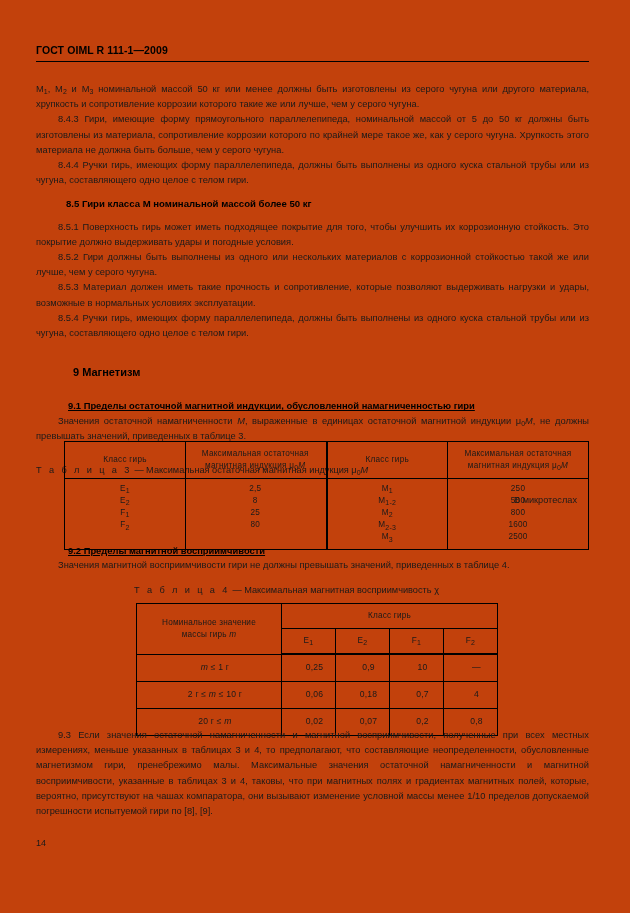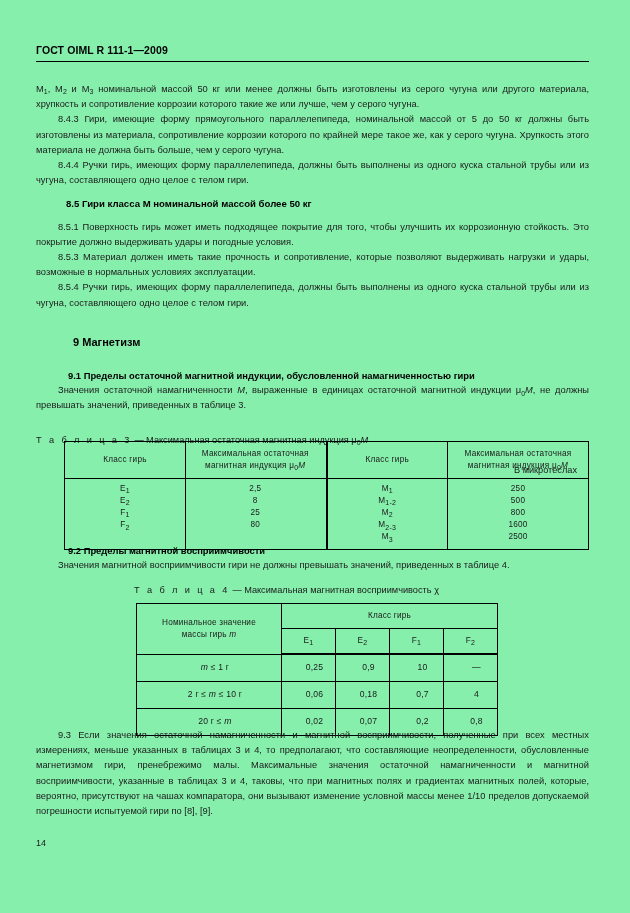--- a/index.html
+++ b/index.html
@@ -12,21 +12,21 @@
     height: 913px;
     font-family: "Liberation Sans", sans-serif;
     color: #1a1a1a;
     position: relative;
     overflow: hidden;
   }
   .page {
     position: relative;
     width: 630px;
     height: 913px;
-    background: #86efac;
+    background: #c2410c;
     box-sizing: border-box;
   }
 
   
   .doc-header {
     position: absolute;
     left: 36px;
     top: 44px;
     font-size: 10.5px;
     font-weight: bold;
@@ -75,20 +75,21 @@
     text-indent: 32px;
     color: #000;
   }
   h3.subsec {
     margin: 0;
     font-size: 9.4px;
     font-weight: bold;
     line-height: 15.2px;
     text-indent: 32px;
     color: #000;
+    text-decoration: underline;
   }
   .spacer-md { height: 13px; }
   .spacer-lg { height: 19px; }
   .ital { font-style: italic; }
   sub {
     font-size: 7px;
     vertical-align: baseline;
     position: relative;
     top: 2.3px;
   }
@@ -190,20 +191,21 @@
     <p class="body">M<sub>1</sub>, M<sub>2</sub> и M<sub>3</sub> номинальной массой 50 кг или менее должны быть изготовлены из серого чугуна или другого материала, хрупкость и сопротивление коррозии которого такие же или лучше, чем у серого чугуна.</p>
 
     <p class="body ind">8.4.3 Гири, имеющие форму прямоугольного параллелепипеда, номинальной массой от 5 до 50 кг должны быть изготовлены из материала, сопротивление коррозии которого по крайней мере такое же, как у серого чугуна. Хрупкость этого материала не должна быть больше, чем у серого чугуна.</p>
 
     <p class="body ind">8.4.4 Ручки гирь, имеющих форму параллелепипеда, должны быть выполнены из одного куска стальной трубы или из чугуна, составляющего одно целое с телом гири.</p>
 
     <h2 class="sec">8.5 Гири класса  М номинальной массой более 50 кг</h2>
 
     <p class="body ind">8.5.1 Поверхность гирь может иметь подходящее покрытие для того, чтобы улучшить их коррозионную стойкость. Это покрытие должно выдерживать удары и погодные условия.</p>
 
+    <p class="body ind">8.5.2 Гири должны быть выполнены из одного или нескольких материалов с коррозионной стойкостью такой же или лучше, чем у серого чугуна.</p>
 
     <p class="body ind">8.5.3 Материал должен иметь такие прочность и сопротивление, которые позволяют выдерживать нагрузки и удары, возможные в нормальных условиях эксплуатации.</p>
 
     <p class="body ind">8.5.4 Ручки гирь, имеющих форму параллелепипеда, должны быть выполнены из одного куска стальной трубы или из чугуна, составляющего одно целое с телом гири.</p>
 
     <div class="spacer-lg"></div>
 
     <h1 class="chapter">9 Магнетизм</h1>
 
     <div class="spacer-md"></div>

